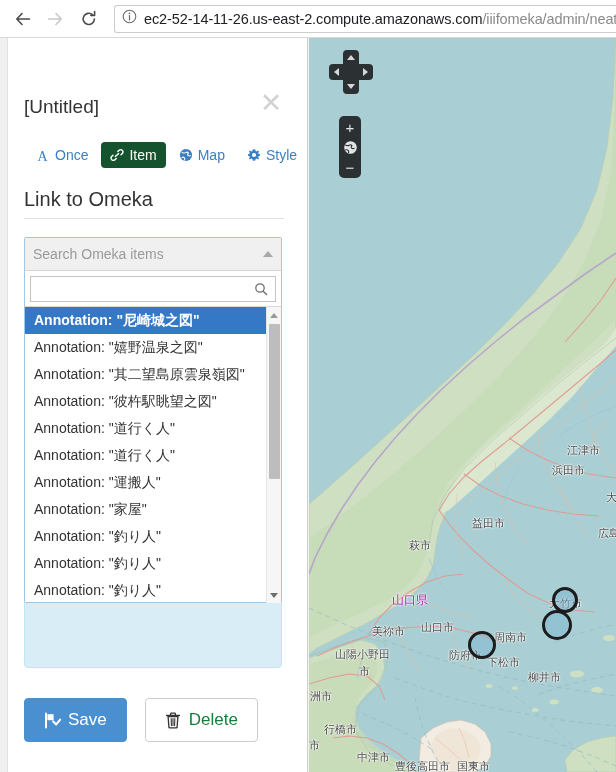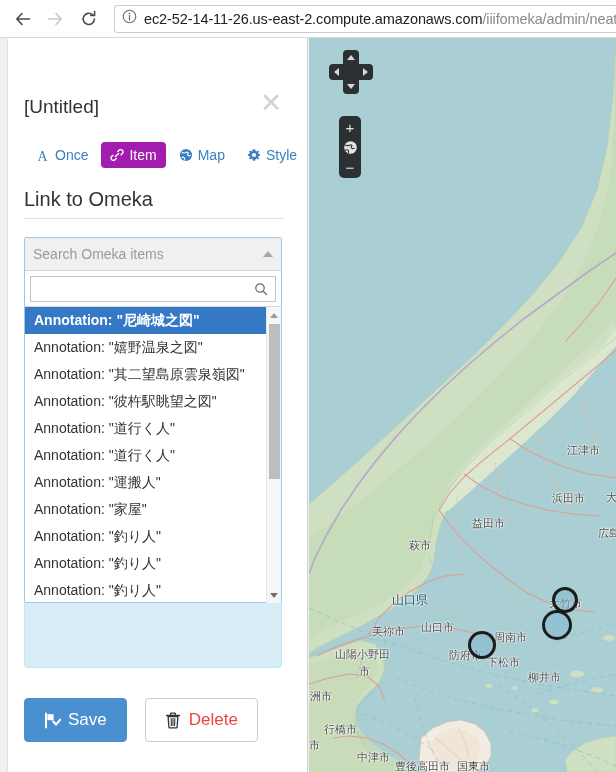--- a/index.html
+++ b/index.html
@@ -94,21 +94,21 @@
   }
   .tab {
     display: flex; align-items: center; gap: 5px;
     padding: 5px 9px;
     border-radius: 4px;
     font-size: 14px;
     color: #3a7fc1;
     cursor: pointer;
     white-space: nowrap;
   }
-  .tab.active { background: #a21caf; color: #ffffff; text-align: right; }
+  .tab.active { background: #14532d; color: #ffffff; text-align: right; }
   .tab .t-icon { display: flex; align-items: center; }
   .tab .t-icon svg { display: block; }
 
   #section-heading {
     position: absolute; left: 24px; top: 150px;
     font-size: 20px; color: #333333;
     font-weight: normal;
     margin: 0;
   }
   #heading-rule {
@@ -255,21 +255,21 @@
     border: 1px solid #4a90d0;
     border-radius: 4px;
     padding: 11px 19px;
     font-size: 17px;
     cursor: pointer;
     font-family: "Liberation Sans", sans-serif;
   }
   #delete-button {
     display: flex; align-items: center; gap: 8px;
     background: #ffffff;
-    color: #ef4444;
+    color: #15803d;
     border: 1px solid #cccccc;
     border-radius: 4px;
     padding: 11px 19px;
     font-size: 17px;
     cursor: pointer;
     font-family: "Liberation Sans", sans-serif;
   }
   .btn-icon { display: flex; align-items: center; }
 
   
@@ -338,21 +338,21 @@
 
   .map-label {
     position: absolute;
     font-size: 11px;
     color: #4a4a4a;
     white-space: nowrap;
     font-family: "DejaVu Sans", sans-serif;
     text-shadow: 0 0 2px #fff, 0 0 2px #fff, 0 0 2px #fff;
     pointer-events: none;
   }
-  .map-label.pref { color: #0c4a6e; font-size: 12px; }
+  .map-label.pref { color: #a21caf; font-size: 12px; }
 </style>
 </head>
 <body>
 
 <div id="browser-bar">
   <div class="nav-btn" id="nav-back">
     <svg width="18" height="18" viewBox="0 0 18 18">
       <path d="M8 3.5 L2.8 9 L8 14.5 M2.8 9 L15.5 9" fill="none" stroke="#4a4a4a" stroke-width="1.6" stroke-linecap="round" stroke-linejoin="round"></path>
     </svg>
   </div>
@@ -603,21 +603,21 @@
       </g>
 
       <g fill="none" stroke="#9bb9a2" stroke-width="0.6" opacity="0.7">
         <path d="M307 300 L276 324 L244 350 L212 378 L182 404 L156 430 L136 456 L124 482 L120 508"></path>
         <path d="M0 618 L28 608 L56 600 L76 604 L78 626 L68 648 L50 668 L46 692 L60 714 L84 728"></path>
       </g>
     </svg>
 
     <div id="map-labels">
         <div class="map-label" style="left: 258px; top: 405px; font-family: Liberation Serif, serif;">江津市</div>
-        <div class="map-label" style="left: 243px; top: 425px; margin-top: 28px;">浜田市</div>
+        <div class="map-label" style="left: 243px; top: 425px;">浜田市</div>
         <div class="map-label" style="left: 297px; top: 452px;">大</div>
         <div class="map-label" style="left: 163px; top: 478px;">益田市</div>
         <div class="map-label" style="left: 100px; top: 500px;">萩市</div>
         <div class="map-label" style="left: 289px; top: 488px;">広島</div>
         <div class="map-label pref" style="left: 83px; top: 554px;">山口県</div>
         <div class="map-label" style="left: 112px; top: 582px;">山口市</div>
         <div class="map-label" style="left: 63px; top: 586px;">美祢市</div>
         <div class="map-label" style="left: 185px; top: 592px;">周南市</div>
         <div class="map-label" style="left: 26px; top: 609px;">山陽小野田</div>
         <div class="map-label" style="left: 140px; top: 610px;">防府市</div>

